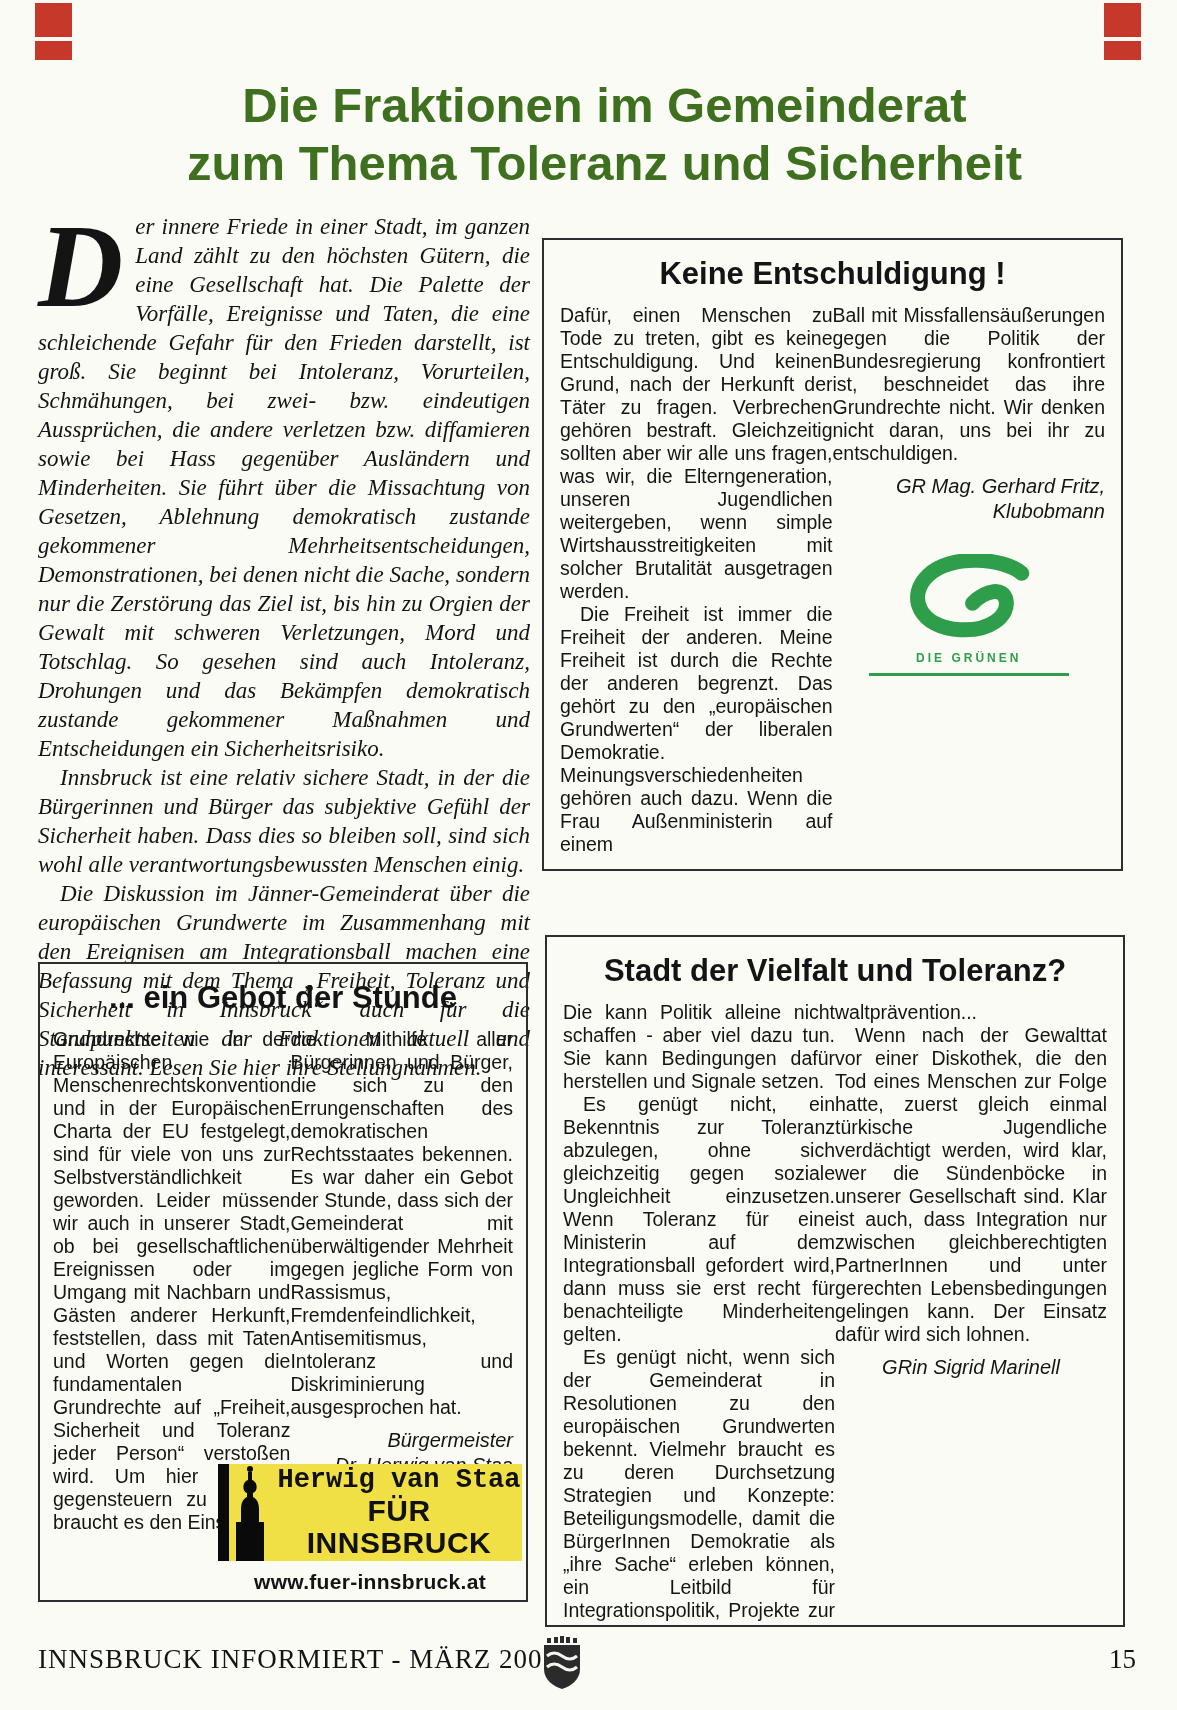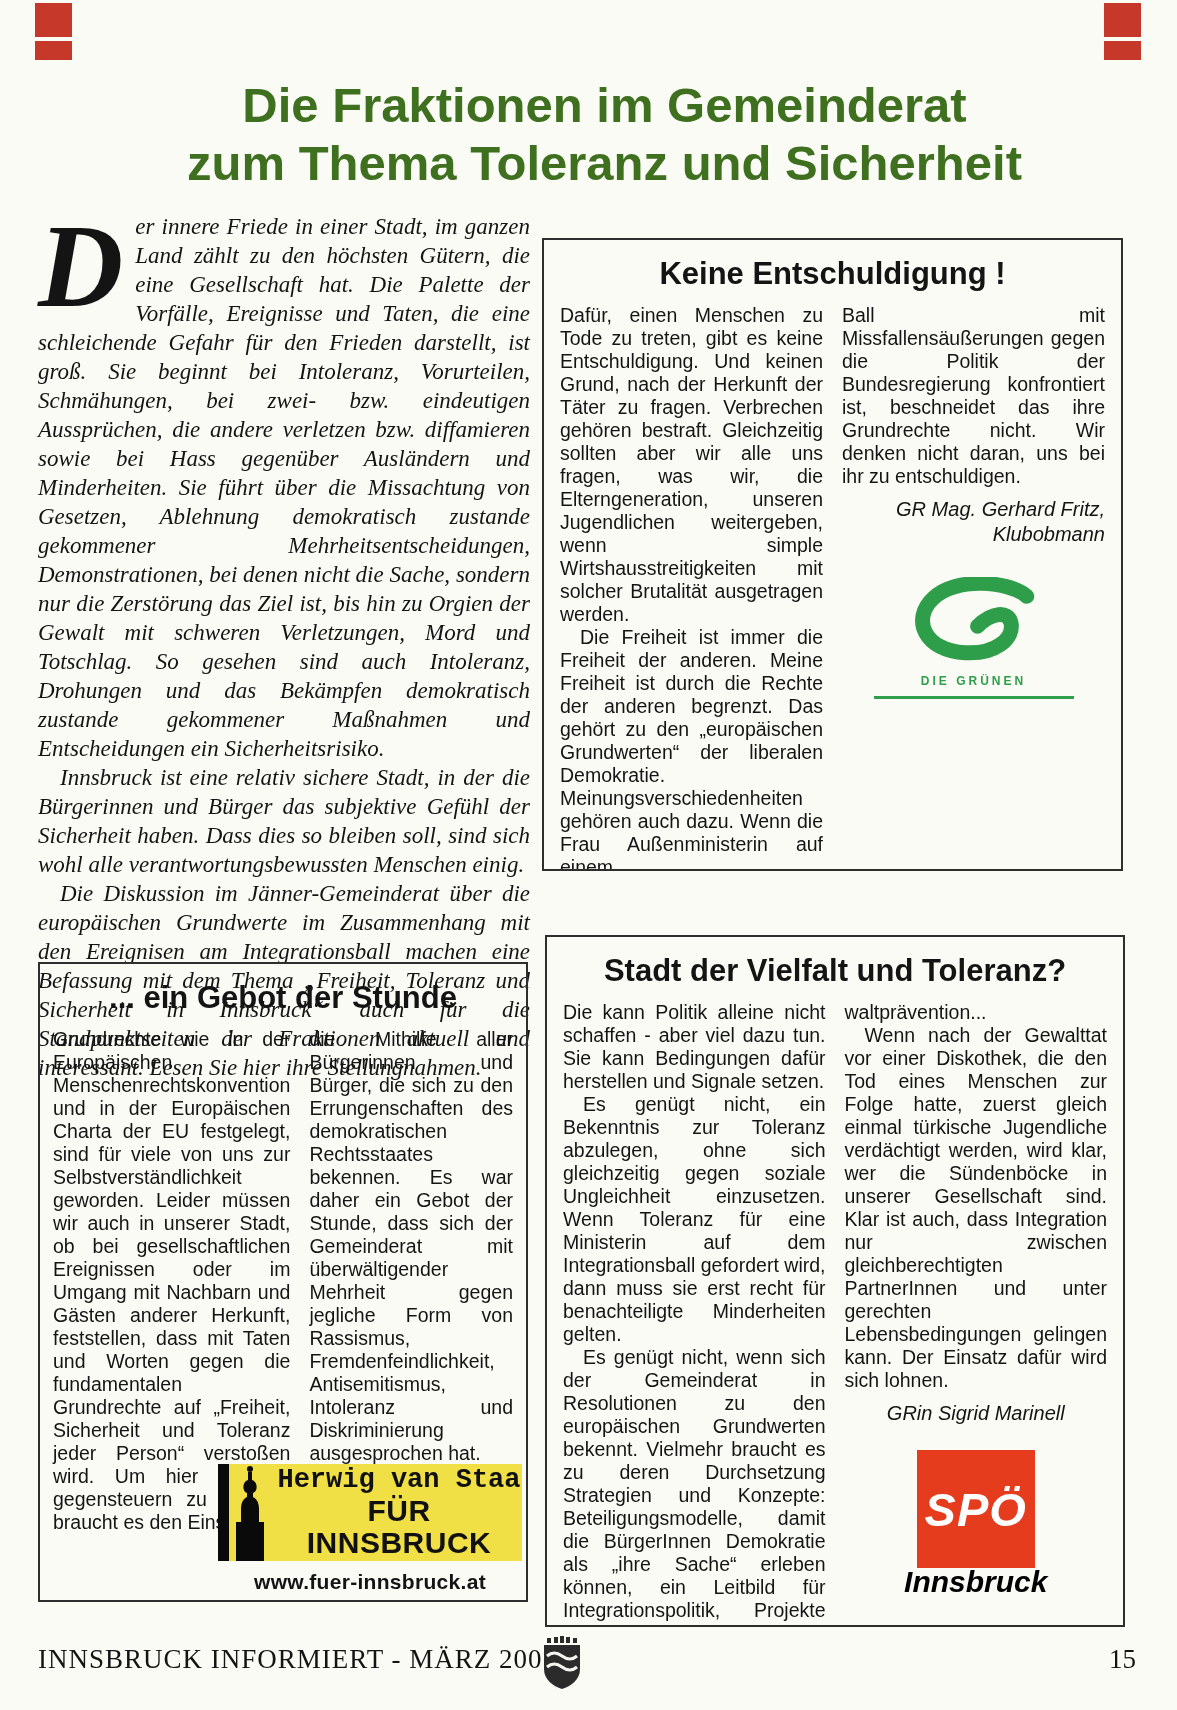--- a/index.html
+++ b/index.html
@@ -40,21 +40,21 @@
     background:transparent;
   }
   #box-gruene{left:542px;top:238px;width:581px;height:633px;}
   #box-gebot {left:38px; top:962px;width:490px;height:640px;padding:8px 13px;}
   #box-spoe  {left:545px;top:935px;width:580px;height:692px;}
 
   .box-title{
     text-align:center;font-weight:bold;font-size:31px;
     margin:8px 0 12px;letter-spacing:0;
   }
-  .cols{display:flex;gap:19px;}
+  .cols{display:flex;}
   .col{flex:1;text-align:justify;font-size:19.5px;line-height:23px;}
   .col p{margin:0;}
   .col p + p{text-indent:20px;}
 
   .sig{font-style:italic;margin-top:9px;font-size:20px;line-height:25px;}
   .sig-right{text-align:right;}
   .sig-center{text-align:center;}
 
   .gruene-logo{margin-top:30px;text-align:center;}
   .gruene-name{color:#2f9e4a;font-weight:bold;font-size:12px;letter-spacing:3px;margin-top:0;}
@@ -166,26 +166,20 @@
   <div class="cols">
     <div class="col">
       <p>Die kann Politik alleine nicht schaffen - aber viel dazu tun. Sie kann Bedingungen dafür herstellen und Signale setzen.</p>
       <p>Es genügt nicht, ein Bekenntnis zur Toleranz abzulegen, ohne sich gleichzeitig gegen soziale Ungleichheit einzusetzen. Wenn Toleranz für eine Ministerin auf dem Integrationsball gefordert wird, dann muss sie erst recht für benachteiligte Minderheiten gelten.</p>
       <p>Es genügt nicht, wenn sich der Gemeinderat in Resolutionen zu den europäischen Grundwerten bekennt. Vielmehr braucht es zu deren Durchsetzung Strategien und Konzepte: Beteiligungsmodelle, damit die BürgerInnen Demokratie als „ihre Sache“ erleben können, ein Leitbild für Integrationspolitik, Projekte zur Ge-</p>
     </div>
     <div class="col">
       <p>waltprävention...</p>
       <p>Wenn nach der Gewalttat vor einer Diskothek, die den Tod eines Menschen zur Folge hatte, zuerst gleich einmal türkische Jugendliche verdächtigt werden, wird klar, wer die Sündenböcke in unserer Gesellschaft sind. Klar ist auch, dass Integration nur zwischen gleichberechtigten PartnerInnen und unter gerechten Lebensbedingungen gelingen kann. Der Einsatz dafür wird sich lohnen.</p>
       <div class="sig sig-center">GRin Sigrid Marinell</div>
-      <div class="spoe-logo">
-        <div class="spoe-square">
-          <span class="spoe-text">SPÖ</span>
-        </div>
-        <div class="spoe-city">Innsbruck</div>
-      </div>
     </div>
   </div>
 </section>
 
 <div class="footer-issue">INNSBRUCK INFORMIERT - MÄRZ 2001</div>
 <div id="footer-crest">
   <svg width="50" height="56" viewBox="0 0 50 56" aria-hidden="true">
     <rect x="10" y="2" width="4" height="5" fill="#2b2b2b"></rect>
     <rect x="17" y="1" width="4" height="6" fill="#2b2b2b"></rect>
     <rect x="23" y="0" width="4" height="7" fill="#2b2b2b"></rect>

